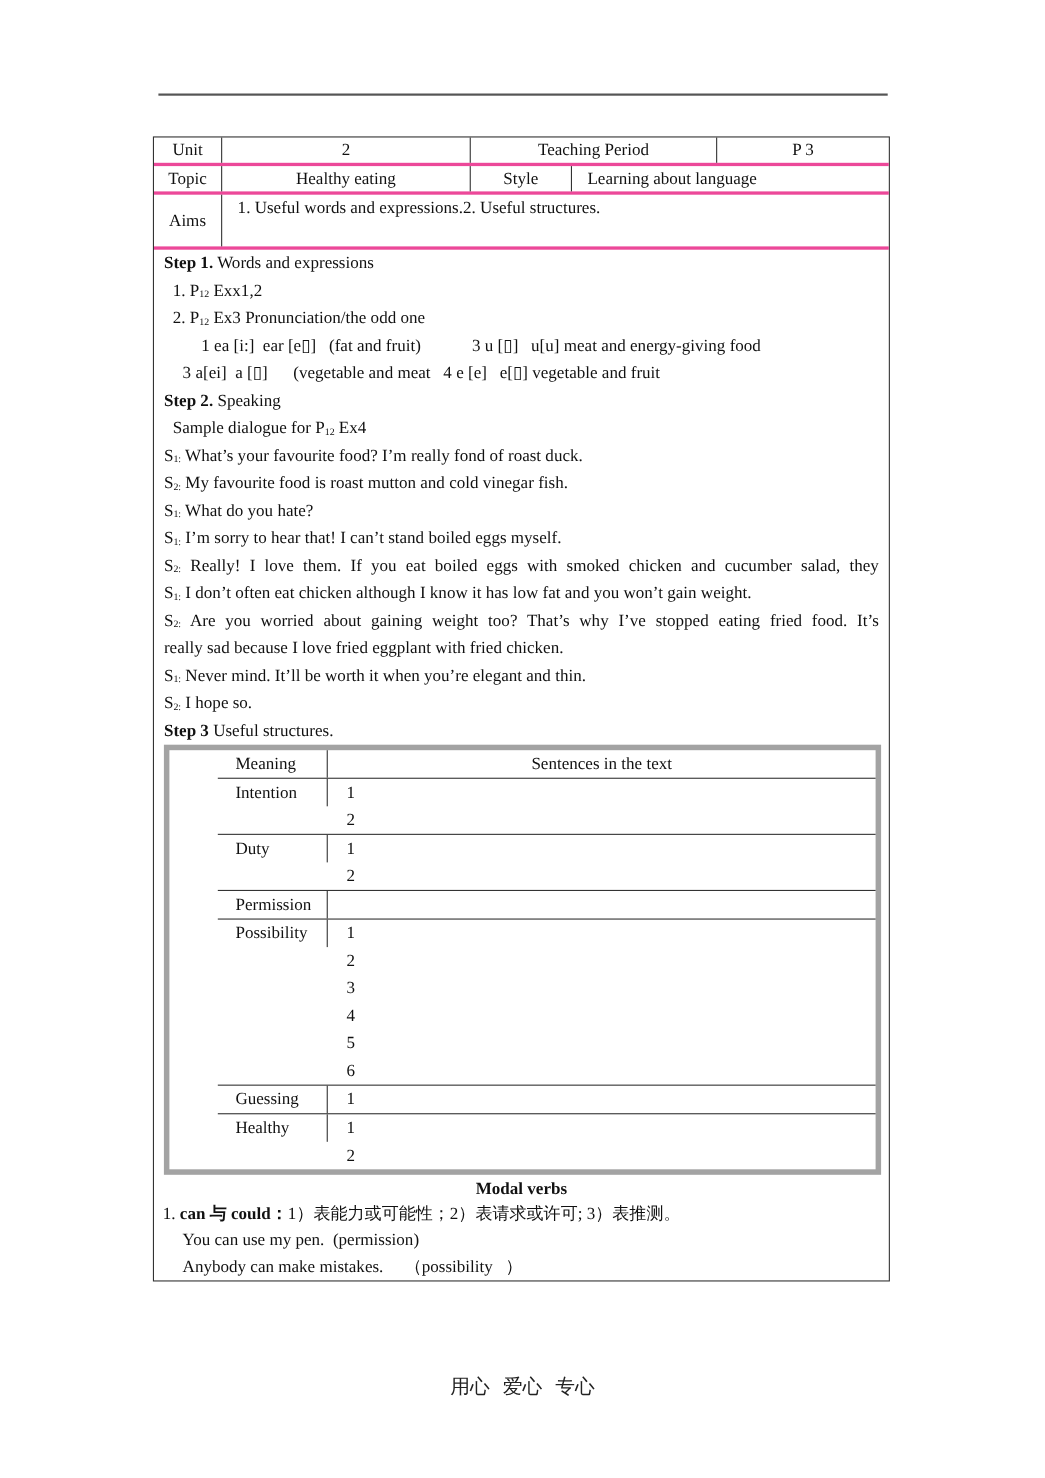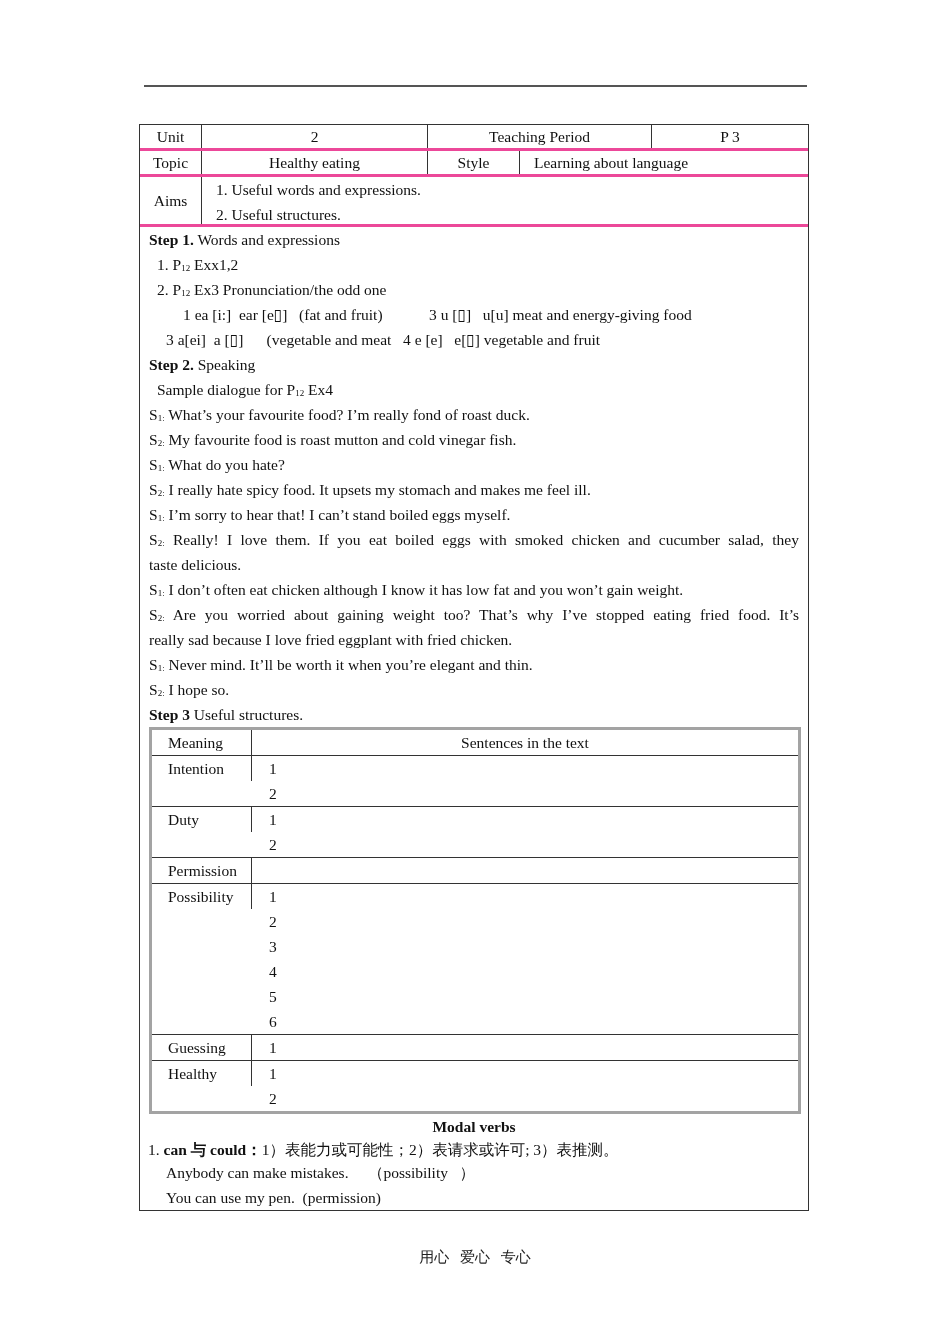--- a/index.html
+++ b/index.html
@@ -15,39 +15,39 @@
     .outer {
       position: absolute; left: 139px; top: 124px; width: 670px;
       border: 1px solid #333; box-sizing: border-box;
     }
     .row { display: flex; border-bottom: 3px solid #ec4899; box-sizing: border-box; }
     .cell { box-sizing: border-box; border-right: 1px solid #333; display: flex; align-items: center; justify-content: center; }
     .cell:last-child { border-right: none; }
     .r1 { height: 26px; }
     .r2 { height: 26px; justify-content: center; }
     .r3 { height: 50px; }
-    .aims-list { justify-content: flex-start; flex-direction: column; align-items: flex-start; padding-left: 14px; font-family: Liberation Serif, serif; }
+    .aims-list { justify-content: flex-start; flex-direction: row; align-items: flex-start; padding-left: 14px; font-family: Liberation Serif, serif; }
     .aims-list div { height: 25px; line-height: 25px; }
     .body { padding: 0 9px 0 9px; }
     .line { height: 25px; line-height: 25px; white-space: nowrap; }
     .justify { white-space: normal; text-align: justify; text-align-last: justify; }
     b { font-weight: bold; }
     sub { font-size: 9px; vertical-align: -1px; line-height: 0; }
     .inner {
-      margin: 0 0 0 0; width: 652px; border: 3px solid #a3a3a3; box-sizing: border-box;
+      margin: 0 0 0 0; width: 652px; border: 5px solid #a3a3a3; box-sizing: border-box; padding-left: 44px;
     }
     .irow { display: flex; border-bottom: 1px solid #333; }
     .irow:last-child { border-bottom: none; }
     .icol1 { width: 100px; border-right: 1px solid #333; padding-left: 16px; box-sizing: border-box; }
     .icol2 { flex: 1; padding-left: 17px; box-sizing: border-box; }
     .icell-line { height: 25px; line-height: 25px; }
     .center { text-align: center; }
     .footer {
       position: absolute; top: 1248px; left: 0; width: 950px; text-align: center;
-      font-family: "DejaVu Sans", sans-serif; font-size: 15px; color: #222; word-spacing: 6px;
+      font-family: "DejaVu Sans", sans-serif; font-size: 18px; color: #222; word-spacing: 6px;
     }
   </style>
 </head>
 <body>
 
 <div class="header-rule"></div>
 
 <div class="outer">
   <div class="row r1">
     <div class="cell" style="width:62px">Unit</div>
@@ -76,24 +76,22 @@
     <div class="line" style="padding-left:34px; white-space:pre">1 ea [i:]  ear [e▯]   (fat and fruit)            3 u [▯]   u[u] meat and energy-giving food</div>
     <div class="line" style="padding-left:17px; white-space:pre">3 a[ei]  a [▯]      (vegetable and meat   4 e [e]   e[▯] vegetable and fruit</div>
 
     <div class="line"><b>Step 2.</b><span> Speaking</span></div>
     <div class="line" style="padding-left:8px"><span>Sample dialogue for P</span><sub>12</sub><span> Ex4</span></div>
 
     <div id="dialogue">
         <div class="line"><span>S</span><sub>1:</sub><span> What’s your favourite food? I’m really fond of roast duck.</span></div>
         <div class="line"><span>S</span><sub>2:</sub><span> My favourite food is roast mutton and cold vinegar fish.</span></div>
         <div class="line"><span>S</span><sub>1:</sub><span> What do you hate?</span></div>
-        <div class="line"><span>S</span><sub>2:</sub><span> I really hate spicy food. It upsets my stomach and makes me feel ill.</span></div>
         <div class="line"><span>S</span><sub>1:</sub><span> I’m sorry to hear that! I can’t stand boiled eggs myself.</span></div>
         <div class="line justify"><span>S</span><sub>2:</sub><span> Really! I love them. If you eat boiled eggs with smoked chicken and cucumber salad, they</span></div>
-        <div class="line">taste delicious.</div>
         <div class="line"><span>S</span><sub>1:</sub><span> I don’t often eat chicken although I know it has low fat and you won’t gain weight.</span></div>
         <div class="line justify"><span>S</span><sub>2:</sub><span> Are you worried about gaining weight too? That’s why I’ve stopped eating fried food. It’s</span></div>
         <div class="line">really sad because I love fried eggplant with fried chicken.</div>
         <div class="line"><span>S</span><sub>1:</sub><span> Never mind. It’ll be worth it when you’re elegant and thin.</span></div>
         <div class="line"><span>S</span><sub>2:</sub><span> I hope so.</span></div>
       </div>
 
     <div class="line"><b>Step 3</b><span> Useful structures.</span></div>
 
     <div class="inner">
@@ -144,18 +142,18 @@
             <div class="icol2">
               <div class="icell-line">1</div>
               <div class="icell-line">2</div>
             </div>
           </div>
         </div>
     </div>
 
     <div class="line center" style="font-weight:bold">Modal verbs</div>
     <div class="line" style="margin-left:-1px; height:22px; line-height:22px"><span>1. </span><b>can 与 could：</b><span>1）表能力或可能性；2）表请求或许可; 3）表推测。</span></div>
+    <div class="line" style="padding-left:17px; white-space:pre">You can use my pen.  (permission)</div>
     <div class="line" style="padding-left:17px; white-space:pre; height:24px; line-height:24px">Anybody can make mistakes.     （possibility   ）</div>
-    <div class="line" style="padding-left:17px; white-space:pre">You can use my pen.  (permission)</div>
   </div>
 </div>
 
 <div class="footer">用心 爱心 专心</div>
 
 </body></html>

